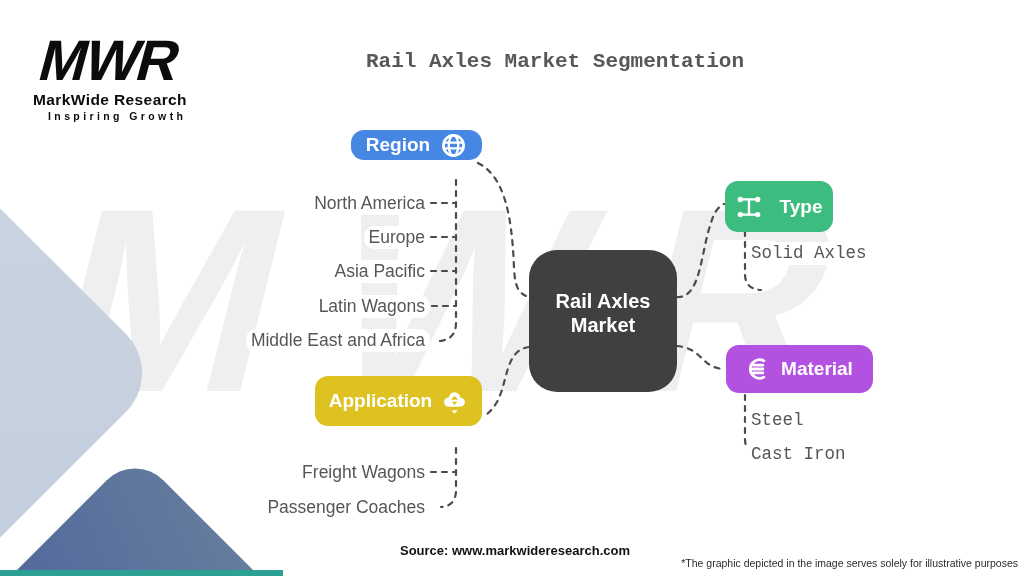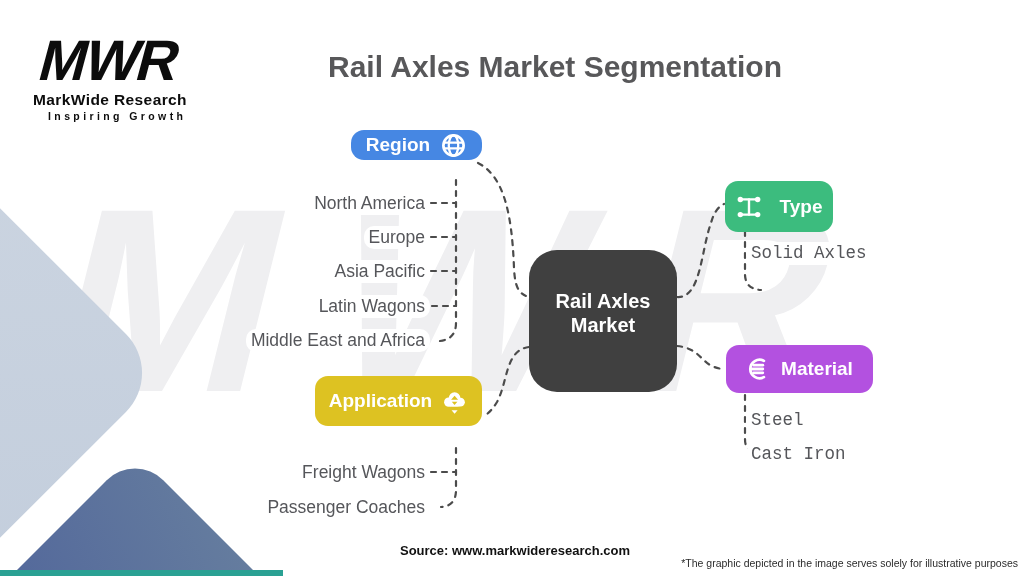--- a/index.html
+++ b/index.html
@@ -29,21 +29,21 @@
   .logo{position:absolute;left:33px;top:30px;z-index:6;color:#0c0c0c;}
   .logo-mono{
     font-size:57px;font-weight:800;letter-spacing:-2px;line-height:60px;
     transform:skewX(-15deg);transform-origin:left bottom;
   }
   .logo-name{font-size:15.5px;font-weight:800;letter-spacing:.4px;margin-top:1px;}
   .logo-tag{font-size:10.5px;font-weight:700;letter-spacing:3.4px;margin-top:1px;margin-left:15px;}
   
   .title{
     position:absolute;left:290px;top:50px;width:530px;margin:0;z-index:6;
-    text-align:center;font-size:30px;font-weight:700;color:#58585a;
+    text-align:center;font-size:21px;font-weight:700;color:#58585a;font-family:Liberation Mono, monospace;
   }
   
   .connectors{position:absolute;left:0;top:0;z-index:4;}
   .connectors path{fill:none;stroke:#4b4b4b;stroke-width:2.2;stroke-dasharray:5 6;stroke-linecap:round;}
   
   .node{
     position:absolute;z-index:5;display:flex;align-items:center;justify-content:center;
     color:#fff;font-weight:700;border-radius:13px;
   }
   .node .node-label{white-space:nowrap;}

